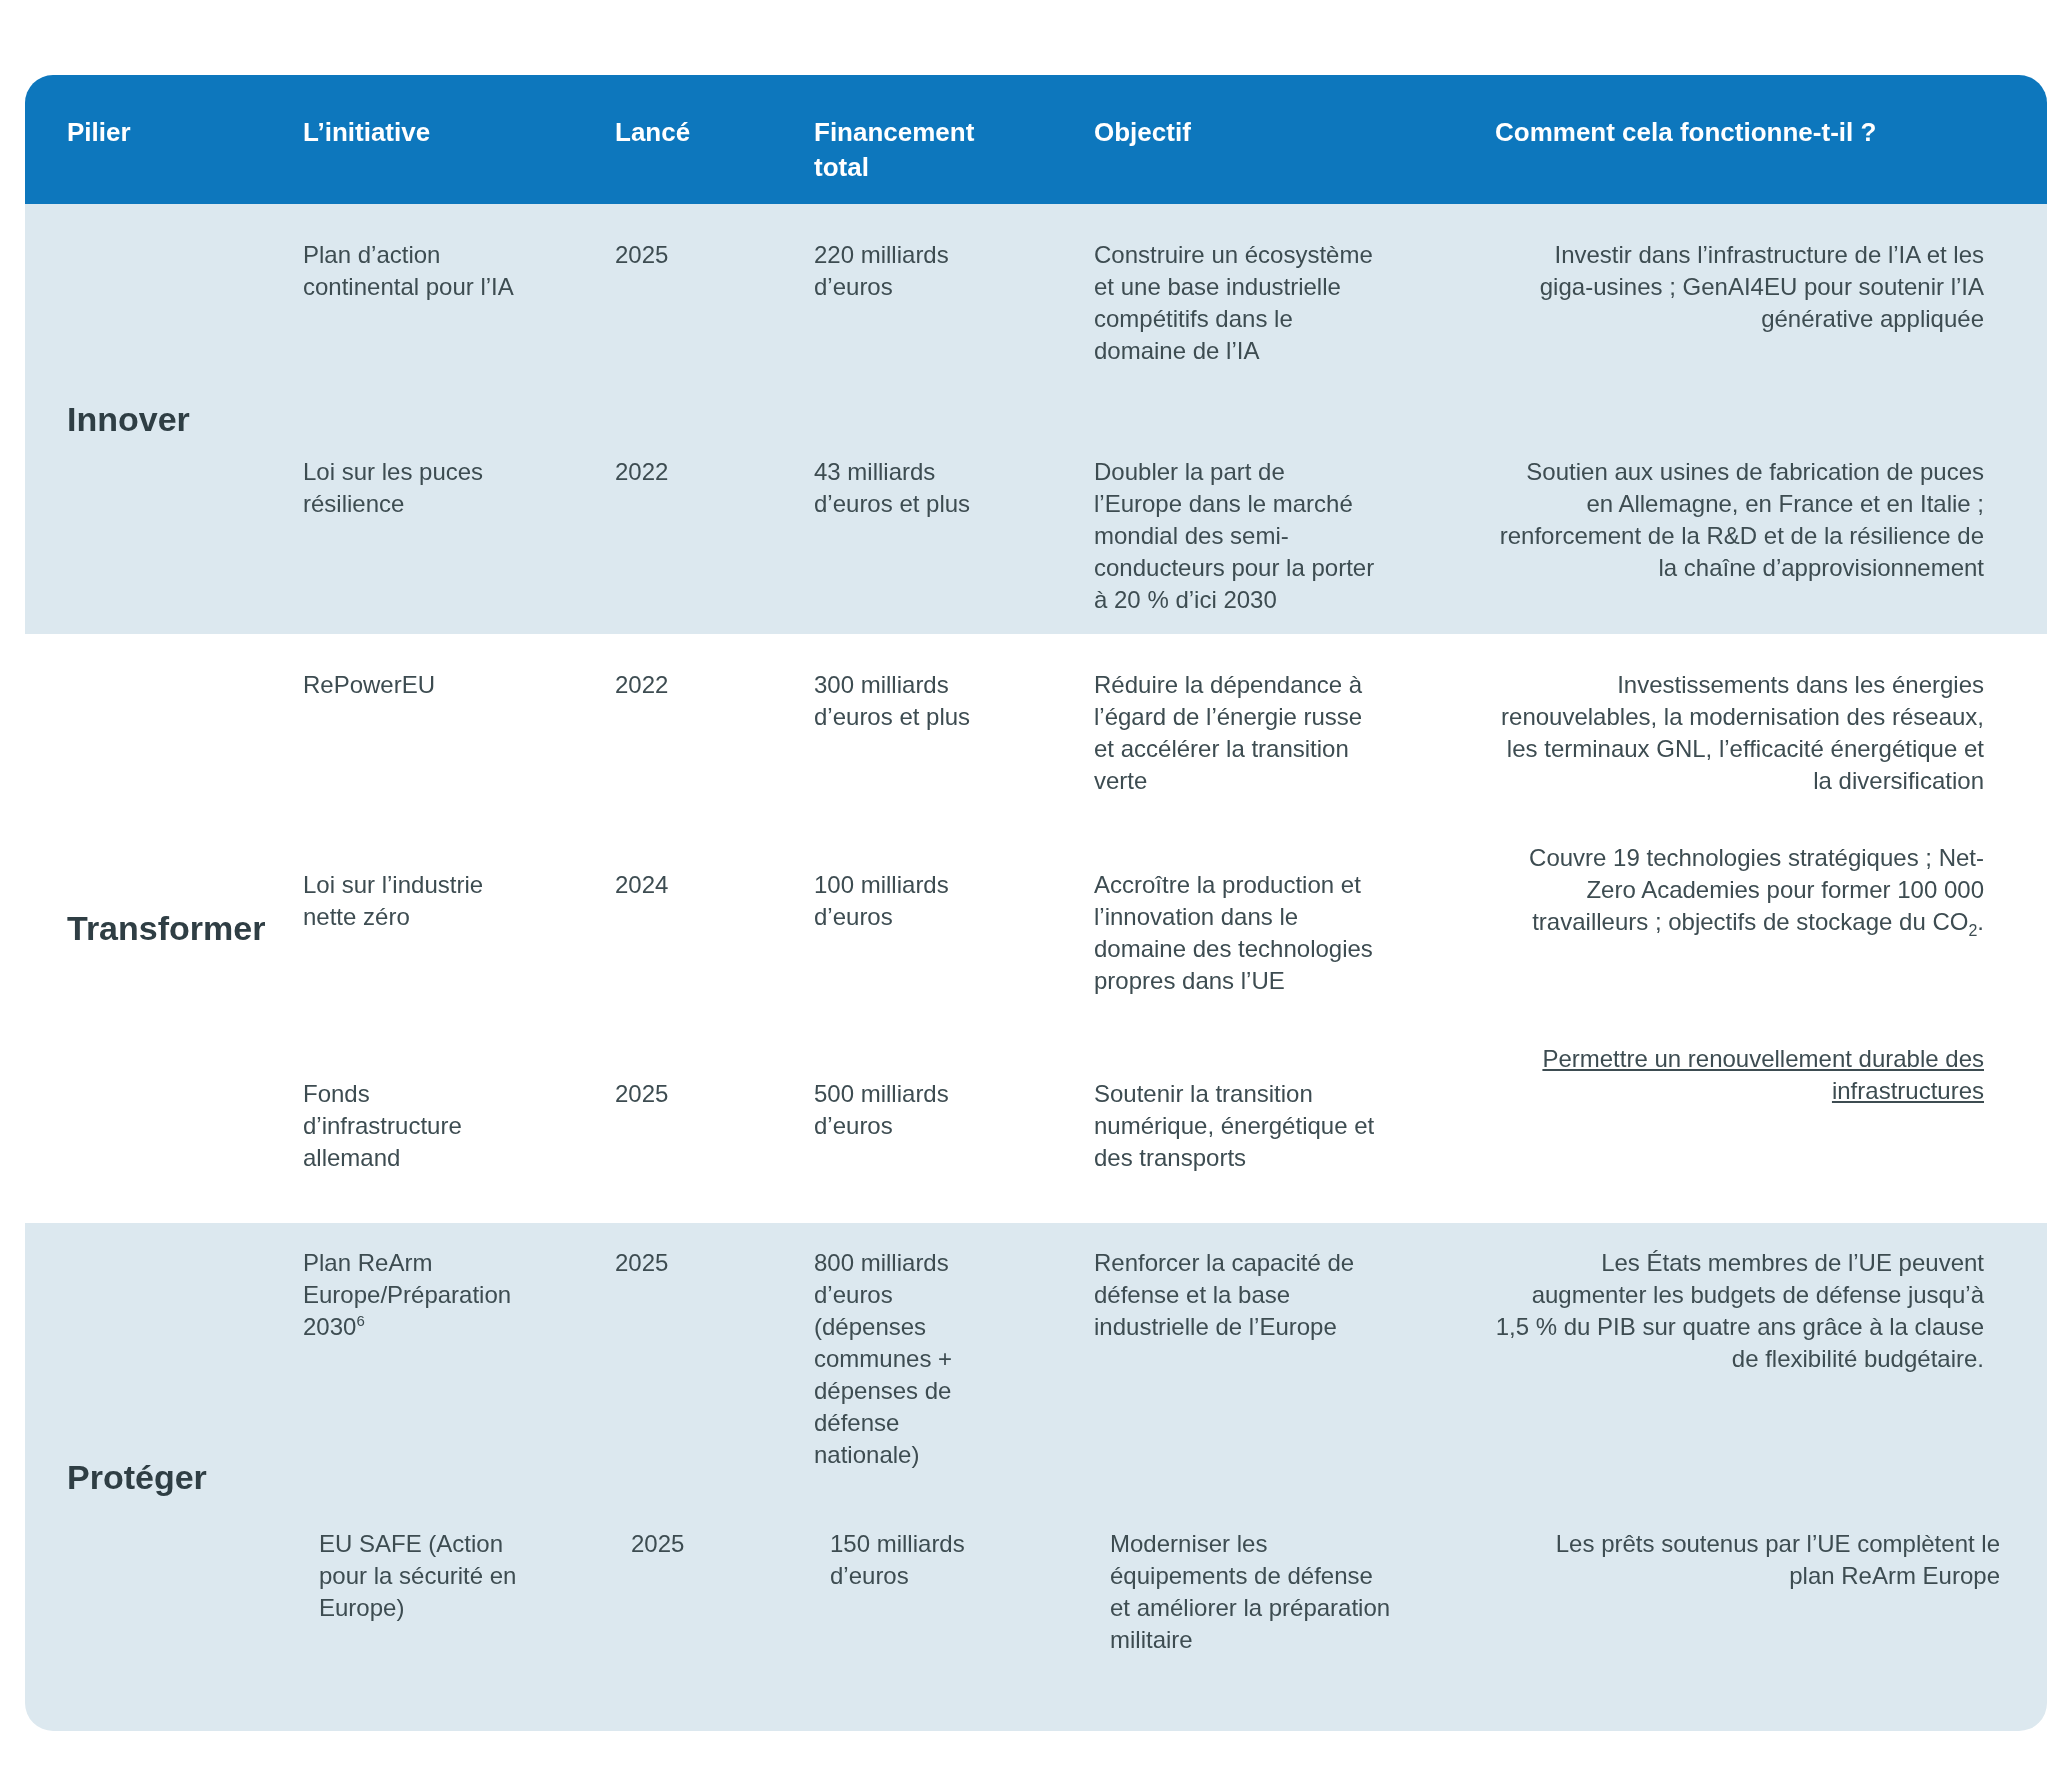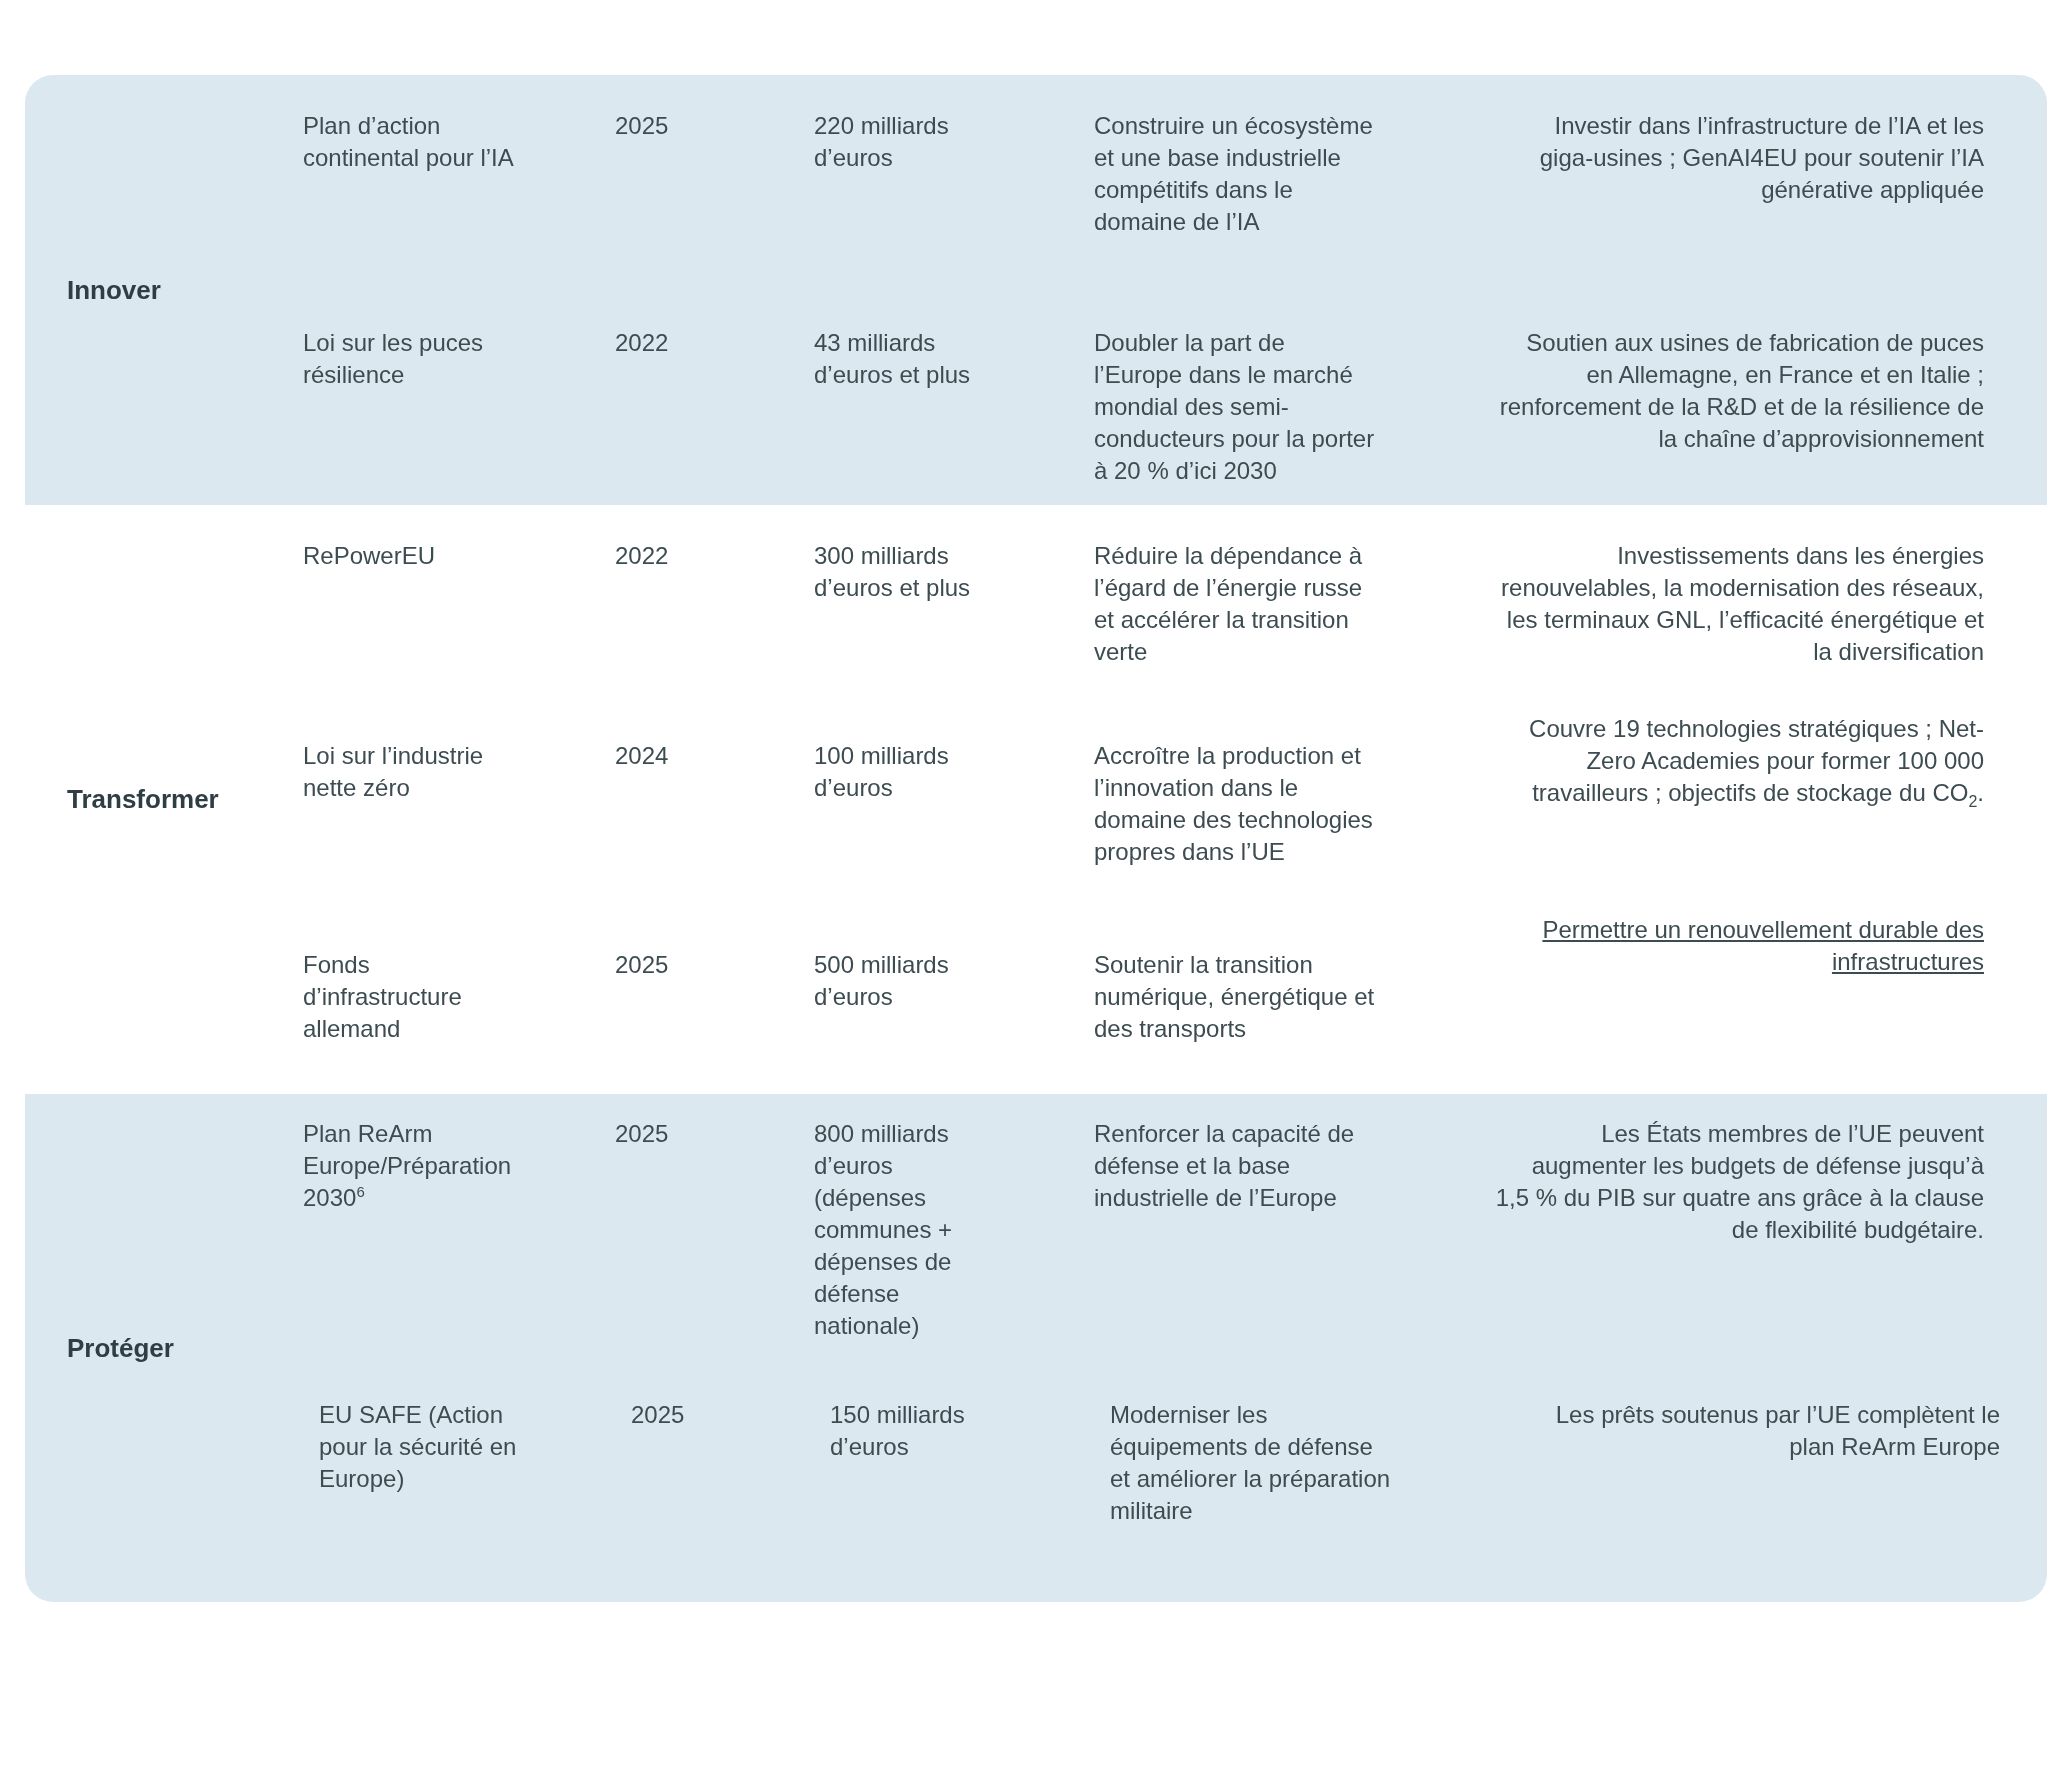--- a/index.html
+++ b/index.html
@@ -38,21 +38,21 @@
   .section{width:100%;}
   .light{background:var(--band-bg);}
   .white{background:#ffffff;}
   .sec-innover{grid-template-rows:minmax(217px,auto) minmax(213px,auto);}
   .sec-transform{grid-template-rows:minmax(200px,auto) minmax(209px,auto) minmax(180px,auto);}
   .sec-protect{grid-template-rows:minmax(276px,auto) minmax(232px,auto);}
   .pillar{
     grid-column:1;
     display:flex;align-items:center;
     padding-left:42px;
-    font-weight:700;font-size:26px;color:var(--pillar-text);
+    font-weight:700;font-size:34px;color:var(--pillar-text);
   }
   .span2{grid-row:1 / span 2;}
   .span3{grid-row:1 / span 3;}
   .cell{
     font-size:24px;line-height:32px;
     padding-top:35px;padding-right:25px;
   }
   .cell.c2{max-width:250px;}
   .cell.c3{max-width:134px;}
   .cell.c4{max-width:192px;}
@@ -63,20 +63,28 @@
   .pt50{padding-top:24px;}
   .pt35{padding-top:29px;margin-left:16px;}
   sub{font-size:16px;line-height:0;}
   sup{font-size:15px;line-height:0;}
 </style>
 </head>
 <body>
 
 <div class="card">
 
+  <div class="grid header">
+    <div class="hcell c1">Pilier</div>
+    <div class="hcell c2">L’initiative</div>
+    <div class="hcell c3">Lancé</div>
+    <div class="hcell c4">Financement total</div>
+    <div class="hcell c5">Objectif</div>
+    <div class="hcell c6">Comment cela fonctionne-t-il ?</div>
+  </div>
 
   <div class="grid section light sec-innover">
     <div class="pillar span2">Innover</div>
 
     <div class="cell c2">Plan d’action continental pour l’IA</div>
     <div class="cell c3">2025</div>
     <div class="cell c4">220 milliards d’euros</div>
     <div class="cell c5">Construire un écosystème et une base industrielle compétitifs dans le domaine de l’IA</div>
     <div class="cell c6">Investir dans l’infrastructure de l’IA et les giga-usines ; GenAI4EU pour soutenir l’IA générative appliquée</div>
 

